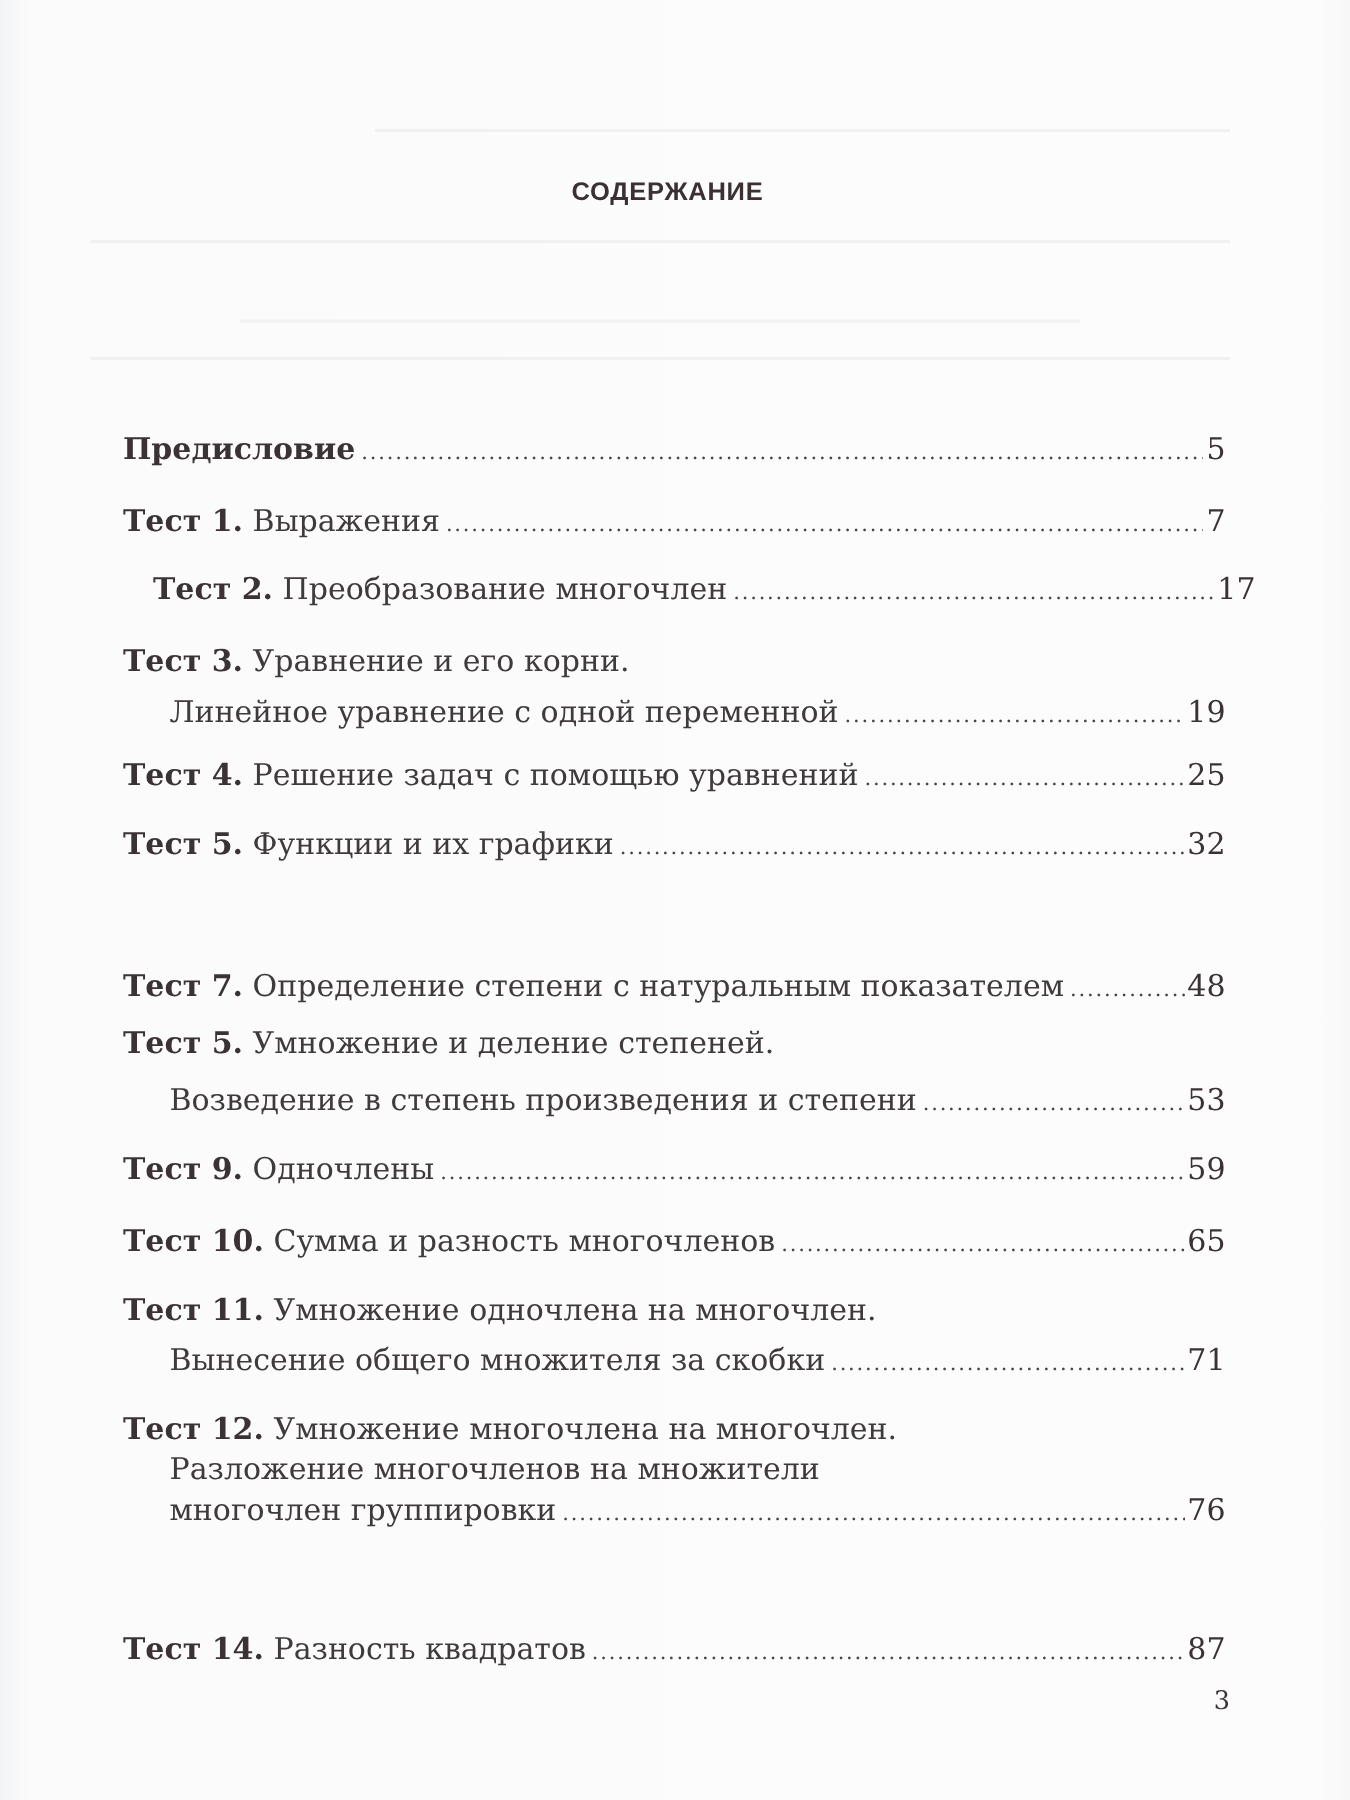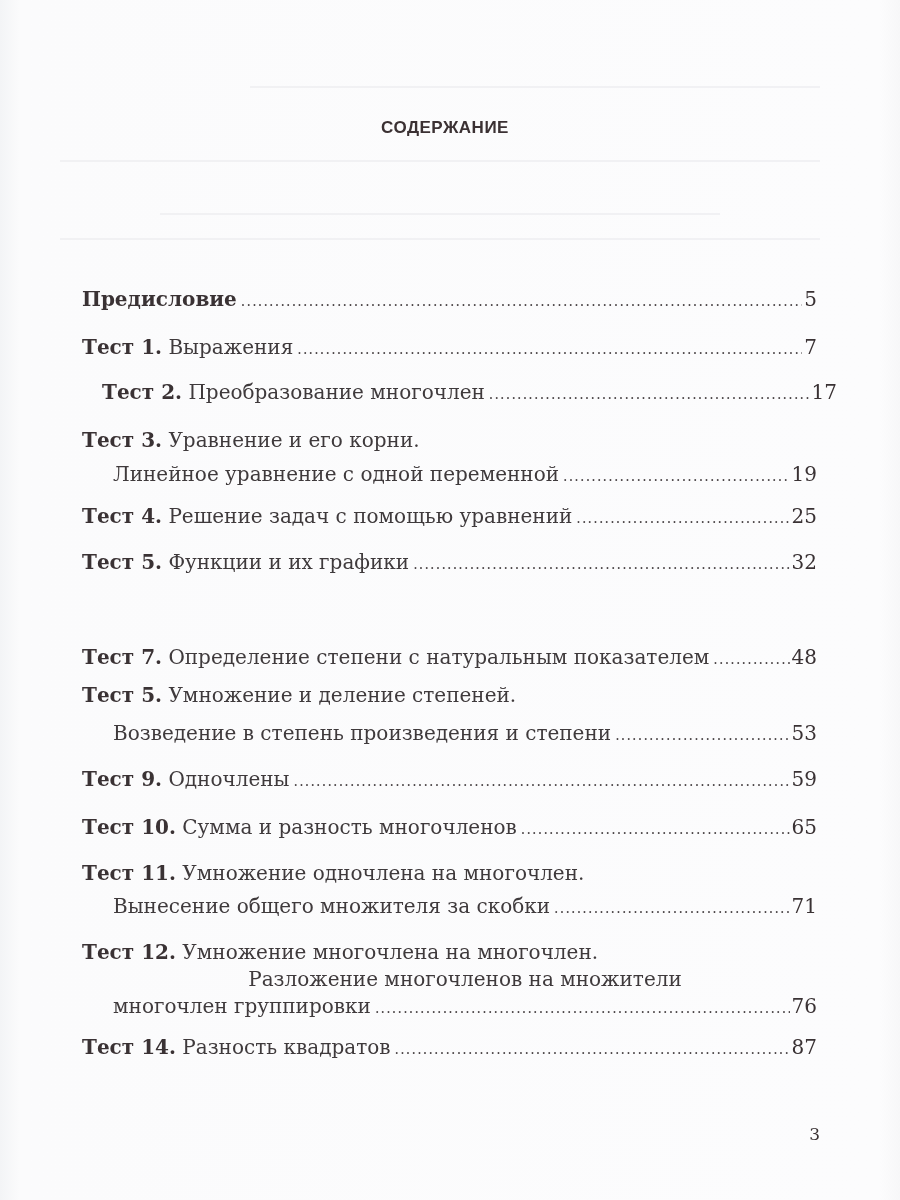--- a/index.html
+++ b/index.html
@@ -195,32 +195,32 @@
       <span class="label-text">Вынесение общего множителя за скобки</span>
       <span class="leader"></span>
       <span class="page-num">71</span>
     </div>
   </div>
 
   <div class="toc-entry" style="top:940px;">
     <div class="toc-line">
       <span class="label-bold">Тест 12.</span>&nbsp;<span class="label-text">Умножение многочлена на многочлен.</span>
     </div>
-    <div class="toc-line" style="margin-top:2px;justify-content:center;">
+    <div class="toc-line" style="margin-top:2px;">
       <span class="label-text">Разложение многочленов на множители</span>
     </div>
     <div class="toc-line" style="margin-top:2px;">
       <span class="label-text">многочлен группировки</span>
       <span class="leader"></span>
       <span class="page-num">76</span>
     </div>
   </div>
 
 
-  <div class="toc-entry" style="top:1035px;">
+  <div class="toc-entry" style="top:1087px;">
     <div class="toc-line">
       <span class="label-bold">Тест 14.</span>&nbsp;<span class="label-text">Разность квадратов</span>
       <span class="leader"></span>
       <span class="page-num">87</span>
     </div>
   </div>
 
   <div class="folio">3</div>
 </div>
 

